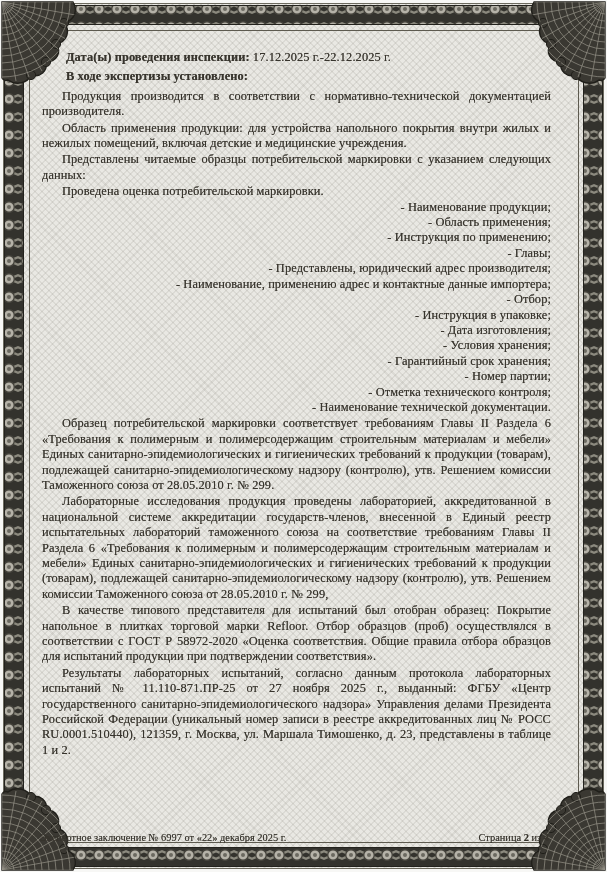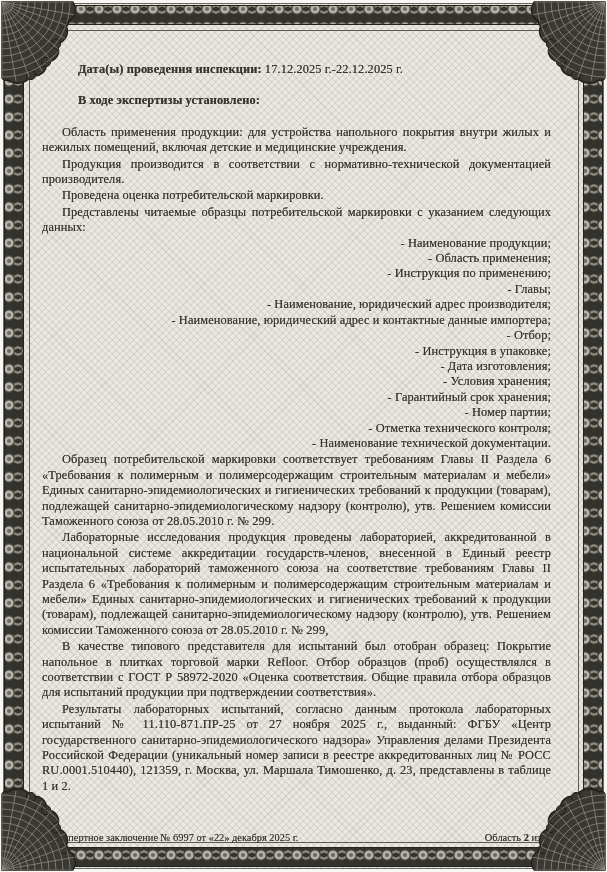--- a/index.html
+++ b/index.html
@@ -15,27 +15,27 @@
     color:#37342d;
   }
   .border-svg{position:absolute;left:0;top:0;pointer-events:none;}
   .content{
     position:absolute;left:42px;right:56px;top:46px;
     font-size:12.4px;line-height:15.4px;
     text-align:justify;
     letter-spacing:0.1px;
     text-shadow:0 0 0.5px rgba(52,48,40,0.65);
   }
-  .hline{margin:16px;font-weight:bold;text-indent:20px;text-align:left;}
+  .hline{margin:4px;font-weight:bold;text-indent:20px;text-align:left;}
   .hline .val{font-weight:normal;}
   .para{margin:1px 0 0 0;text-indent:20px;}
   .list{margin:0;}
   .list p{margin:0;padding-left:16px;text-align:right;}
   .footer{
-    position:absolute;left:52px;right:58px;bottom:28px;
+    position:absolute;left:40px;right:58px;bottom:28px;
     display:flex;justify-content:space-between;align-items:flex-end;
     font-size:10.4px;line-height:12px;
     text-shadow:0 0 0.4px rgba(52,48,40,0.6);
   }
   .footer .bold{font-weight:bold;}
 </style>
 </head>
 <body>
 
 <div class="sheet">
@@ -97,35 +97,35 @@
     <use href="#corner" transform="translate(607,872) scale(-1,-1)"></use>
   </svg>
 
   <div class="content">
 
     <p class="hline"><span>Дата(ы) проведения инспекции:</span>
       <span class="val">17.12.2025 г.-22.12.2025 г.</span></p>
 
     <p class="hline">В ходе экспертизы установлено:</p>
 
+    <p class="para">Продукция производится в соответствии с нормативно-технической документацией производителя.</p>
+
     <p class="para">Область применения продукции: для устройства напольного покрытия внутри жилых и нежилых помещений, включая детские и медицинские учреждения.</p>
 
-    <p class="para">Продукция производится в соответствии с нормативно-технической документацией производителя.</p>
+    <p class="para">Представлены читаемые образцы потребительской маркировки с указанием следующих данных:</p>
 
     <p class="para">Проведена оценка потребительской маркировки.</p>
-
-    <p class="para">Представлены читаемые образцы потребительской маркировки с указанием следующих данных:</p>
 
     <div class="list">
       <p>- Наименование продукции;</p>
       <p>- Область применения;</p>
       <p>- Инструкция по применению;</p>
       <p>- Главы;</p>
-      <p>- Наименование, юридический адрес производителя;</p>
-      <p>- Наименование, юридический адрес и контактные данные импортера;</p>
+      <p>- Представлены, юридический адрес производителя;</p>
+      <p>- Наименование, применению адрес и контактные данные импортера;</p>
       <p>- Отбор;</p>
       <p>- Инструкция в упаковке;</p>
       <p>- Дата изготовления;</p>
       <p>- Условия хранения;</p>
       <p>- Гарантийный срок хранения;</p>
       <p>- Номер партии;</p>
       <p>- Отметка технического контроля;</p>
       <p>- Наименование технической документации.</p>
     </div>
 
@@ -135,20 +135,20 @@
     <p class="para">Лабораторные исследования продукция проведены лабораторией, аккредитованной в национальной системе аккредитации государств-членов, внесенной в Единый реестр испытательных лабораторий таможенного союза на соответствие требованиям Главы II Раздела 6 «Требования к полимерным и полимерсодержащим строительным материалам и мебели» Единых санитарно-эпидемиологических и гигиенических требований к продукции (товарам), подлежащей санитарно-эпидемиологическому надзору (контролю), утв. Решением комиссии Таможенного союза от 28.05.2010 г. № 299,</p>
 
     <p class="para">В качестве типового представителя для испытаний был отобран образец: Покрытие напольное в плитках торговой марки Refloor. Отбор образцов (проб) осуществлялся в соответствии с ГОСТ Р 58972-2020 «Оценка соответствия. Общие правила отбора образцов для испытаний продукции при подтверждении соответствия».</p>
 
     <p class="para">Результаты лабораторных испытаний, согласно данным протокола лабораторных испытаний № 11.110-871.ПР-25 от 27 ноября 2025 г., выданный: ФГБУ «Центр государственного санитарно-эпидемиологического надзора» Управления делами Президента Российской Федерации (уникальный номер записи в реестре аккредитованных лиц № РОСС RU.0001.510440), 121359, г. Москва, ул. Маршала Тимошенко, д. 23, представлены в таблице 1 и 2.</p>
   </div>
 
   <div class="footer">
     <span>Экспертное заключение № 6997 от «22» декабря 2025 г.</span>
     <span>
-      <span>Область</span>
+      <span>Страница</span>
       <span class="bold">2</span>
       <span>из</span>
       <span class="bold">4</span>
     </span>
   </div>
 
 </div>
 
 </body></html>

